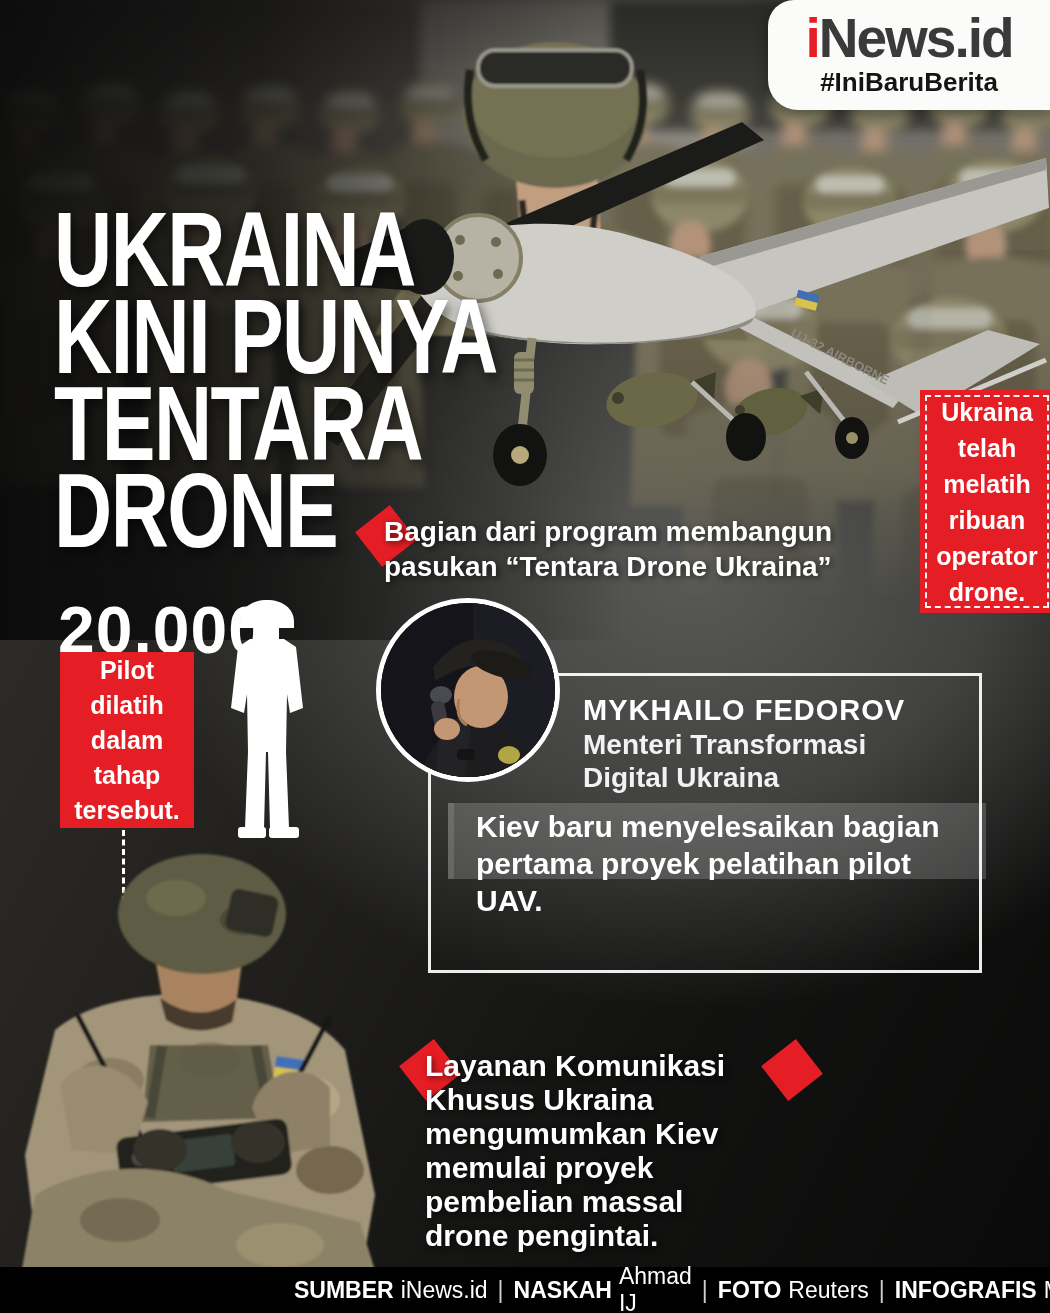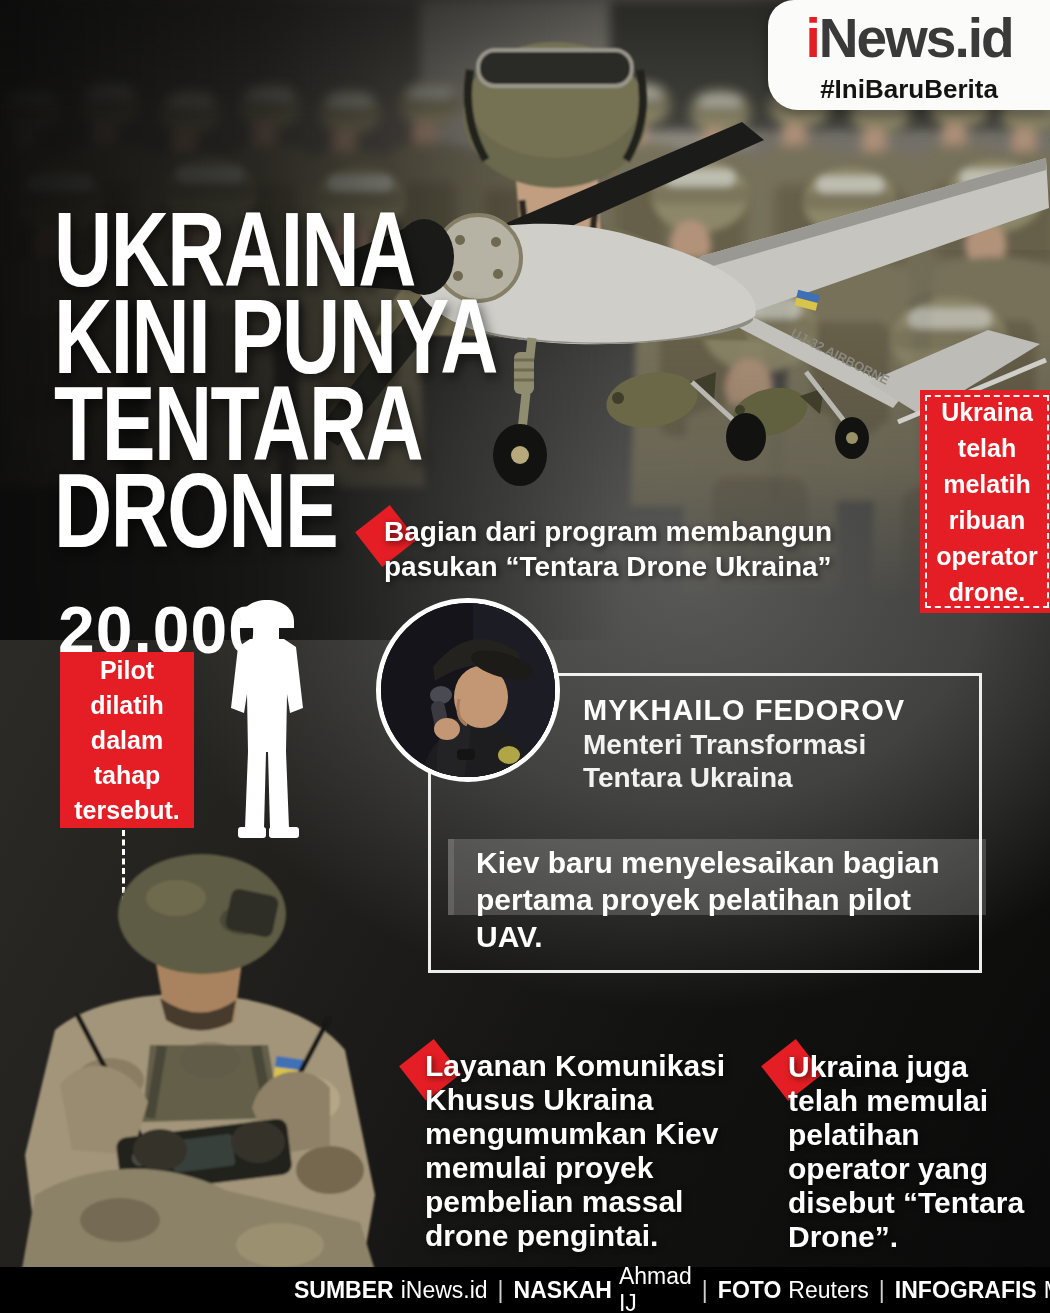--- a/index.html
+++ b/index.html
@@ -22,21 +22,21 @@
     background:linear-gradient(90deg,rgba(10,10,10,.94) 0%,rgba(12,12,12,.72) 42%,rgba(16,16,16,0) 100%);}
   #top-shade{left:0;top:0;width:1050px;height:120px;
     background:linear-gradient(180deg,rgba(10,10,10,.45),rgba(10,10,10,0));}
 
   
   .logo-card{right:0;top:0;width:282px;height:110px;background:#fbfbf9;
     border-radius:26px 0 0 30px;text-align:center;padding-top:10px;
     box-shadow:0 4px 14px rgba(0,0,0,.35);}
   .brand{font-size:55px;font-weight:bold;letter-spacing:-2px;line-height:56px;color:#3a3a3a;}
   .brand .i{color:#e41e24;}
-  .tagline{font-size:26px;font-weight:bold;color:#141414;letter-spacing:0;margin-top:8px;}
+  .tagline{font-size:26px;font-weight:bold;color:#141414;letter-spacing:0;margin-top:1px;}
 
   
   .headline{left:54px;top:206px;width:760px;font-weight:bold;font-size:106px;line-height:87px;
     transform:scaleX(.76);transform-origin:top left;letter-spacing:-2px;
     text-shadow:4px 5px 14px rgba(0,0,0,.55);white-space:nowrap;}
 
   
   .callout{left:920px;top:390px;width:134px;height:223px;background:#e41e24;padding:5px;}
   .callout-inner{width:100%;height:100%;border:2px dashed rgba(255,255,255,.95);
     display:flex;align-items:center;justify-content:center;text-align:center;
@@ -58,21 +58,21 @@
   .connector-square{left:133px;top:912px;width:13px;height:13px;background:#fff;}
 
   
   .frame{left:428px;top:673px;width:554px;height:300px;border:3px solid rgba(255,255,255,.92);}
   .portrait{left:376px;top:598px;width:184px;height:184px;border-radius:50%;
     border:5px solid #fff;overflow:hidden;background:#101016;}
   .minister-name{left:583px;top:694px;font-size:29px;font-weight:bold;letter-spacing:1px;}
   .minister-role{left:583px;top:728px;font-size:28px;font-weight:bold;line-height:33px;color:#f2f2f2;}
   .fact-box{left:448px;width:538px;height:76px;background:rgba(255,255,255,.18);
     border-left:6px solid rgba(255,255,255,.12);
-    font-size:30px;font-weight:bold;line-height:37px;padding:5px 0 0 22px;margin-top:36px;}
+    font-size:30px;font-weight:bold;line-height:37px;padding:5px 0 0 22px;}
 
   
   .date-label{left:383px;top:1012px;background:#e41e24;font-size:31px;font-weight:bold;
     padding:3px 16px 7px 12px;}
   .para{font-size:30px;font-weight:bold;line-height:34px;text-shadow:2px 2px 6px rgba(0,0,0,.6);}
   .para-left{left:425px;top:1049px;width:345px;}
   .para-right{left:788px;top:1050px;width:252px;}
 
   
   .footer{left:0;top:1267px;width:1050px;height:46px;background:#000;
@@ -260,21 +260,21 @@
       <ellipse cx="60" cy="92" rx="11" ry="9" fill="#4a4a52"></ellipse>
       <rect x="52" y="98" width="14" height="32" rx="6" fill="#3a3a40" transform="rotate(-12 59 114)"></rect>
       <ellipse cx="66" cy="126" rx="13" ry="11" fill="#c49774"></ellipse>
       <rect x="76" y="146" width="18" height="11" rx="4" fill="#141414"></rect>
       <ellipse cx="128" cy="152" rx="11" ry="9" fill="#d7c94f" opacity="0.8"></ellipse>
     </svg>
   </div>
   <div class="minister-name abs">MYKHAILO FEDOROV</div>
   <div class="minister-role abs">
     <div>Menteri Transformasi</div>
-    <div>Tentara Ukraina</div>
+    <div>Digital Ukraina</div>
   </div>
   <div class="fact-box abs" style="top:803px;">Kiev baru menyelesaikan bagian pertama proyek pelatihan pilot UAV.</div>
 
   <svg class="abs" style="left:0;top:850px;" width="400" height="430" viewBox="0 0 400 430">
     <defs>
         <filter id="b08" x="-20%" y="-20%" width="140%" height="140%">
           <feGaussianBlur stdDeviation="0.8"></feGaussianBlur>
         </filter>
       </defs>
     <g filter="url(#b08)">
@@ -308,21 +308,20 @@
       <ellipse cx="258" cy="292" rx="27" ry="21" fill="#35332c"></ellipse>
       <path d="M 35,345 C 95,310 170,312 225,340 L 360,372 L 378,430 L 20,430 Z" fill="#8c8268"></path>
       <ellipse cx="120" cy="370" rx="40" ry="22" fill="#756b52"></ellipse>
       <ellipse cx="280" cy="395" rx="44" ry="22" fill="#9b916f"></ellipse>
     </g>
   </svg>
 
   <div class="diamond abs" style="left:408px;top:1048px;"></div>
   <div class="para para-left abs">Layanan Komunikasi Khusus Ukraina mengumumkan Kiev memulai proyek pembelian massal drone pengintai.</div>
   <div class="diamond abs" style="left:770px;top:1048px;"></div>
-  <div class="para para-right abs">Ukraina juga telah memulai pelatihan operator yang disebut “Tentara Drone”.</div>
 
   <div class="footer abs">
     <div class="footer-dash"></div>
     <b>SUMBER</b>
     <span class="val">iNews.id</span>
     <span class="sep">|</span>
     <b>NASKAH</b>
     <span class="val">Ahmad IJ</span>
     <span class="sep">|</span>
     <b>FOTO</b>

